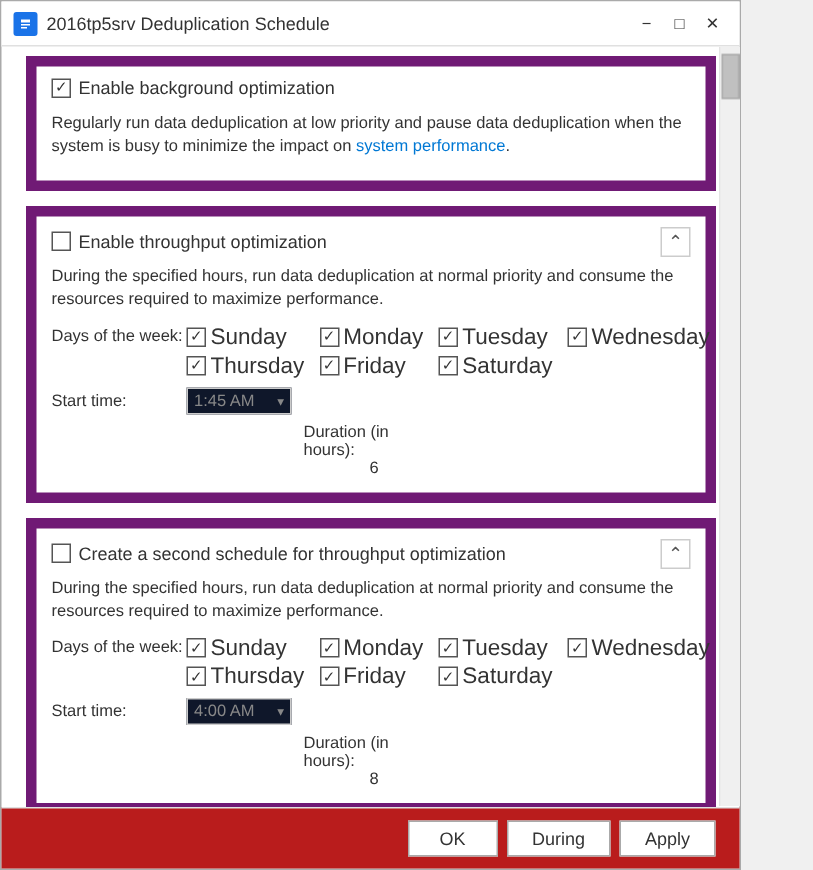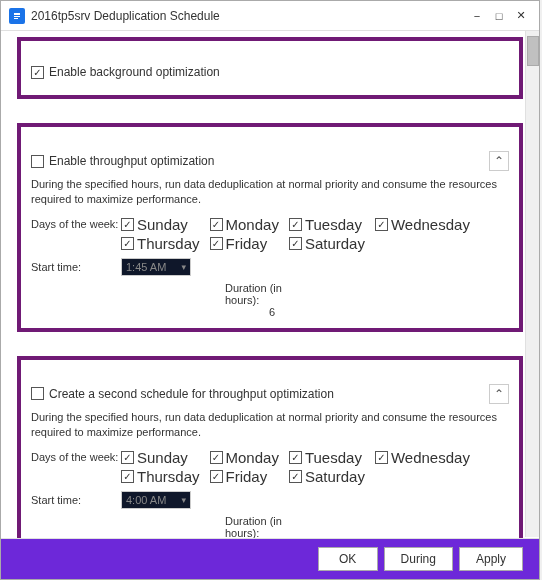--- a/index.html
+++ b/index.html
@@ -5,21 +5,21 @@
     * { box-sizing: border-box; margin: 0; padding: 0; }
     body {
       font-family: 'Segoe UI', Arial, sans-serif;
       font-size: 12px;
       background: #f0f0f0;
       width: 542px;
       height: 580px;
       overflow: hidden;
     }
     .window {
-      width: 540px;
+      width: 494px;
       height: 580px;
       background: #fff;
       border: 1px solid #aaa;
       display: flex;
       flex-direction: column;
       justify-content: flex-end;
     }
     .title-bar {
       background: #fff;
       border-bottom: 1px solid #e0e0e0;
@@ -71,23 +71,23 @@
     }
 
     .content {
       flex: 1;
       padding: 0 16px;
       overflow-y: auto;
       overflow-x: hidden;
     }
 
     .section {
-      border: 4px solid #701a75;
-      margin: 24px 0;
-      padding: 24px 10px 10px 10px;
+      border: 7px solid #701a75;
+      margin: 10px 0;
+      padding: 7px 10px 10px 10px;
       position: relative;
     }
 
     .section-header {
       display: flex;
       align-items: center;
       justify-content: space-between;
       margin-bottom: 6px;
     }
 
@@ -209,21 +209,21 @@
       padding: 4px 0 4px 0;
     }
     .bg-desc .blue { color: #0078d4; }
 
     .footer {
       padding: 8px 16px;
       border-top: 1px solid #e0e0e0;
       display: flex;
       justify-content: flex-end;
       gap: 6px;
-      background: #6d28d9;
+      background: #b91c1c;
     }
     .footer-btn {
       padding: 4px 16px;
       font-size: 12px;
       border: 1px solid #aaa;
       background: #fff;
       cursor: pointer;
       color: #333;
       min-width: 60px;
     }
@@ -275,20 +275,23 @@
 
   <div class="content">
 
     <div class="section" style="margin-top:6px;">
       <div class="section-header">
         <label class="checkbox-label">
           <div class="checkbox-box checked"></div>
           <span>Enable background optimization</span>
         </label>
       </div>
+      <p class="bg-desc">
+        Regularly run data deduplication at low priority and pause data deduplication when the system is busy to minimize the impact on <span class="blue">system performance</span>.
+      </p>
     </div>
 
     <div class="section">
       <div class="section-header">
         <label class="checkbox-label">
           <div class="checkbox-box"></div>
           <span>Enable throughput optimization</span>
         </label>
         <button class="collapse-btn">⌃</button>
       </div>

